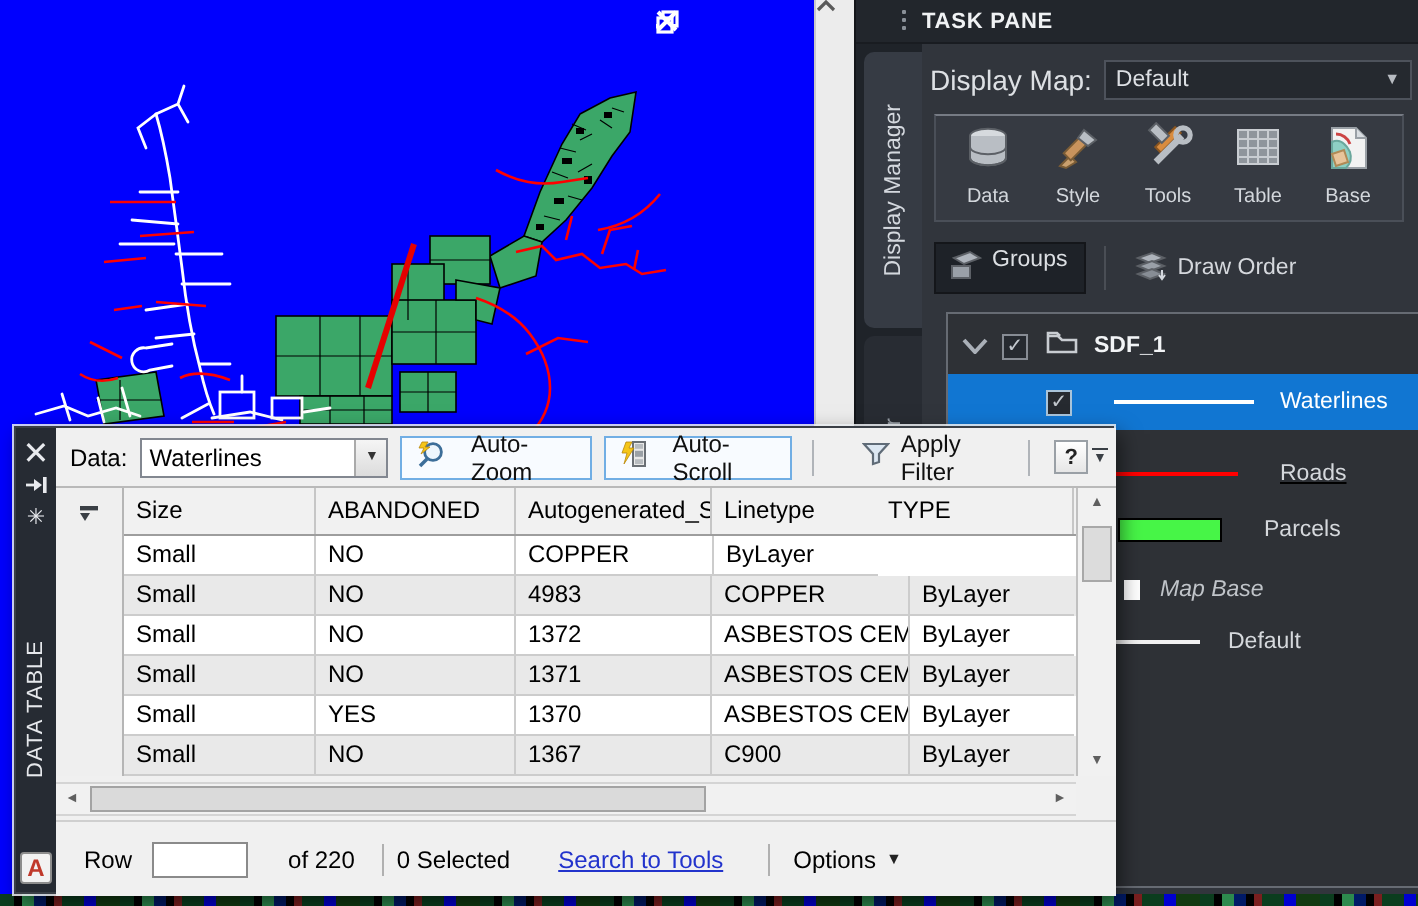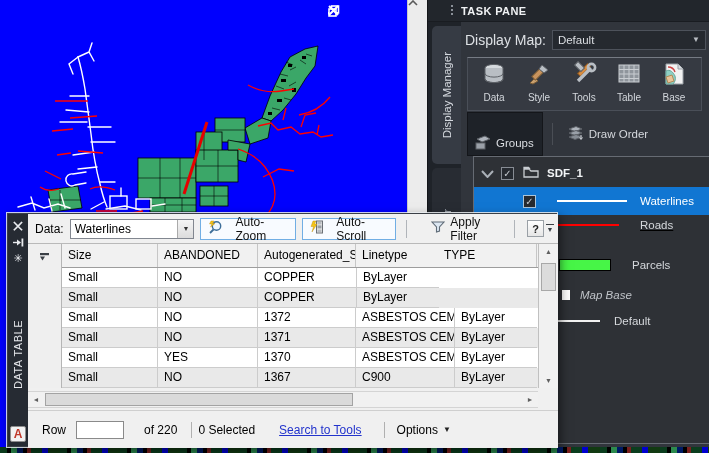--- a/index.html
+++ b/index.html
@@ -31,21 +31,21 @@
   .tab-idle .vtext{color:#9aa0a8;}
   .tp-content{position:absolute;left:33px;top:22px;width:249px;height:425px;}
   .dmrow{position:absolute;left:4px;top:7px;width:241px;height:21px;display:flex;align-items:center;}
   .dmrow .lbl{color:#dde0e4;font-size:14px;margin-right:6px;}
   .dd{flex:1;height:20px;background:#25292f;border:1px solid #4d525b;display:flex;align-items:center;padding:0 5px;color:#dcdfe3;font-size:11.5px;}
   .dd .caret{margin-left:auto;font-size:8px;color:#b8bcc2;}
   .tp-toolbar{position:absolute;left:6px;top:35px;width:235px;height:54px;background:#363a42;border:1px solid #4a4f58;border-top-color:#767b84;display:flex;align-items:flex-start;padding:3px 4px 0 4px;gap:1px;}
   .tbtn{width:44px;display:flex;flex-direction:column;align-items:center;gap:1px;}
   .tbtn .cap{font-size:10px;color:#d3d7dc;}
   .viewrow{position:absolute;left:6px;top:98px;width:235px;height:28px;display:flex;align-items:center;}
-  .btn-groups{display:flex;align-items:center;gap:5px;background:#1e2228;border:1px solid #14161a;padding:21px 8px 3px 5px;color:#dcdfe3;font-size:11.5px;}
+  .btn-groups{display:flex;gap:5px;background:#1e2228;border:1px solid #14161a;padding:2px 8px 3px 5px;color:#dcdfe3;font-size:11.5px;}
   .vsep{width:1px;height:22px;background:#4a4e55;margin:0 9px;}
   .btn-draworder{display:flex;align-items:center;gap:5px;color:#d5d8dd;font-size:11.5px;padding:3px 4px;}
   .layerpanel{position:absolute;left:12px;top:134px;width:238px;height:288px;background:#2e3136;border:1px solid #666b73;}
   .lrow{position:absolute;left:0;width:236px;height:28px;display:flex;align-items:center;}
   .cb{width:13px;height:13px;background:#262a30;border:1px solid #878c94;color:#c3c8ce;font-size:10px;line-height:11px;text-align:center;flex:none;}
   .lname{font-size:11.5px;color:#d5d8dc;}
   .sel{background:#1176d2;}
   .sw-line{height:0;border-top:2px solid #fff;}
   .sw-rect{height:12px;border:1px solid #000;}
   
@@ -302,21 +302,21 @@
           </span>
           <span class="lname" style="margin-left:8px;font-weight:bold;color:#f2f4f6;">SDF_1</span>
         </div>
 
         <div class="lrow sel" style="top:30px;">
           <span class="cb" style="margin-left:49px;border-color:#a9c4da;">✓</span>
           <span class="sw-line" style="margin-left:21px;width:70px;border-color:#ffffff;"></span>
           <span class="lname" style="margin-left:13px;color:#ffffff;">Waterlines</span>
         </div>
 
-        <div class="lrow" style="top:54px;text-decoration:underline;">
+        <div class="lrow" style="top:66px;text-decoration:underline;">
           <span class="cb" style="margin-left:49px;">✓</span>
           <span class="sw-line" style="margin-left:21px;width:62px;border-color:#ff0000;"></span>
           <span class="lname" style="margin-left:21px;">Roads</span>
         </div>
 
         <div class="lrow" style="top:94px;">
           <span class="cb" style="margin-left:49px;">✓</span>
           <span class="sw-rect" style="margin-left:23px;width:52px;background:#47f547;"></span>
           <span class="lname" style="margin-left:21px;">Parcels</span>
         </div>
@@ -417,20 +417,21 @@
           <span class="gut"></span>
           <span class="cell c1">Small</span>
           <span class="cell c2">NO</span>
           <span class="cell c4">COPPER</span>
           <span class="cell c5">ByLayer</span>
         </div>
         <div class="grow r-odd">
           <span class="gut"></span>
           <span class="cell c1">Small</span>
           <span class="cell c2">NO</span>
+          <span class="cell c3">4983</span>
           <span class="cell c4">COPPER</span>
           <span class="cell c5">ByLayer</span>
         </div>
         <div class="grow r-even">
           <span class="gut"></span>
           <span class="cell c1">Small</span>
           <span class="cell c2">NO</span>
           <span class="cell c3">1372</span>
           <span class="cell c4">ASBESTOS CEM...</span>
           <span class="cell c5">ByLayer</span>

